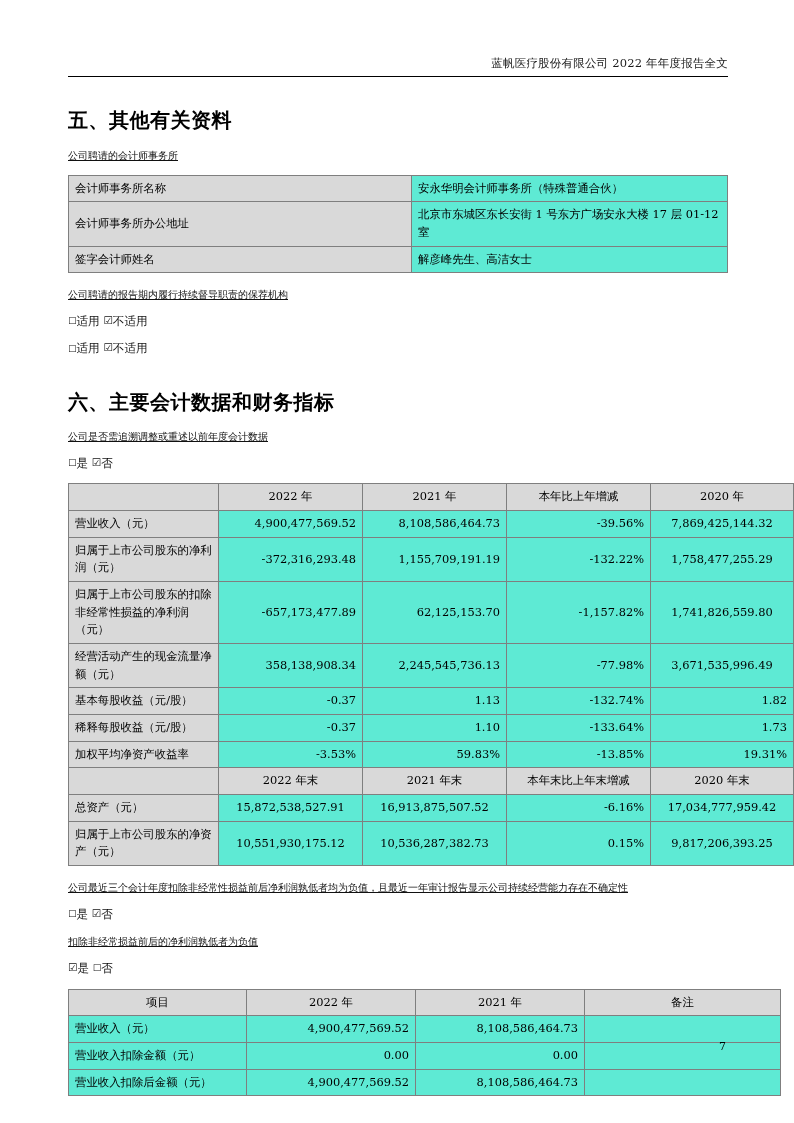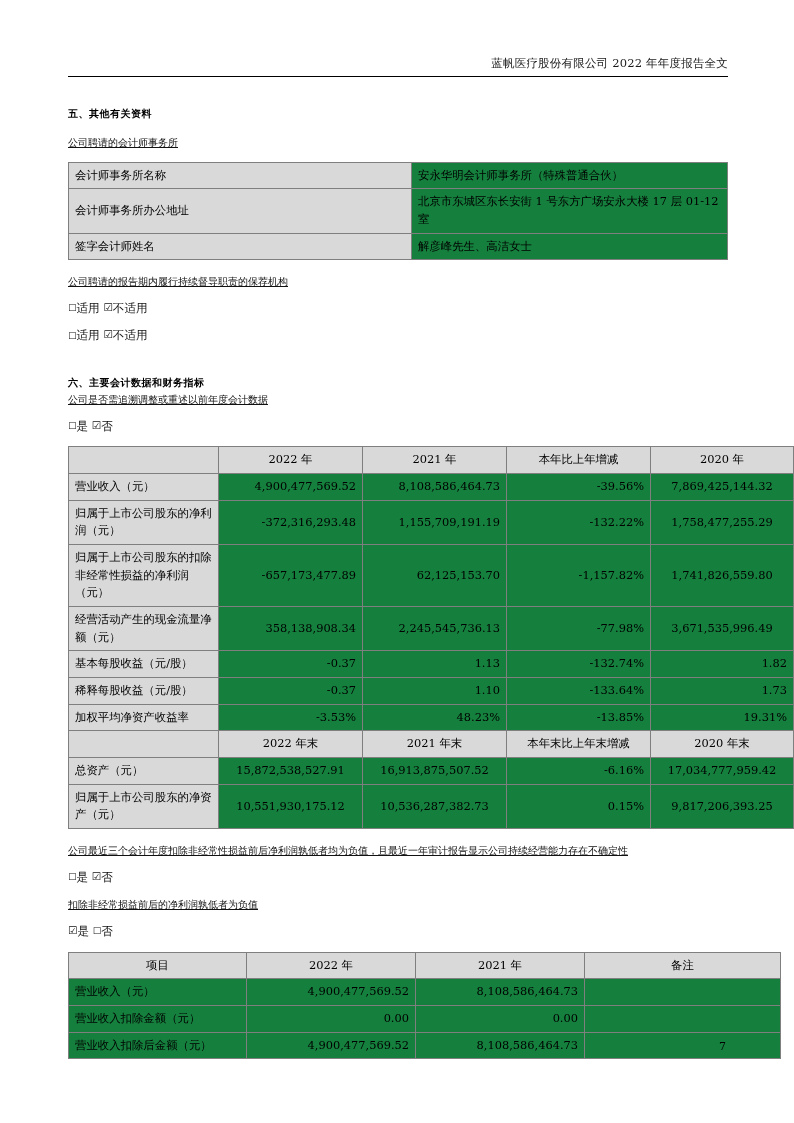--- a/index.html
+++ b/index.html
@@ -38,35 +38,35 @@
   }
   .header-rule {
     margin-top: 5px;
     border-bottom: 1.1px solid #000000;
     width: 100%;
   }
 
   
   h2.section-title {
     font-family: Liberation Mono, monospace;
-    font-size: 10px;
+    font-size: 20px;
     font-weight: bold;
     margin: 30px 0 0 0;
     letter-spacing: 0.5px;
     color: #000;
   }
   .para {
     font-size: 10px;
     line-height: 1.75;
     margin: 13px 0 0 0;
     color: #111;
     text-decoration: underline;
   }
   .para.tight { margin-top: 9px; }
-  .para.wide  { margin-top: 1px; }
+  .para.wide  { margin-top: 12px; }
   .checkline {
     font-size: 11.6px;
     line-height: 1.7;
     margin: 8px 0 0 0;
     color: #111;
   }
   .cbx {
     font-family: "DejaVu Sans", "Liberation Sans", sans-serif;
     font-size: 10.5px;
     display: inline-block;
@@ -84,21 +84,21 @@
   }
   table.doc-table td, table.doc-table th {
     border: 1px solid #7f7f7f;
     padding: 4px 6px;
     vertical-align: middle;
     line-height: 1.55;
     font-weight: normal;
     word-wrap: break-word;
   }
   .shaded { background: #d9d9d9; margin-left: 26px; }
-  .plain  { background: #15803d; }
+  .plain  { background: #5eead4; }
   .al-l { text-align: left; }
   .al-r { text-align: right; }
   .al-c { text-align: center; }
 
   
   table.auditor-table td { height: 17px; }
   table.auditor-table .col-label { width: 330px; }
 
   
   table.fin-table .c0 { width: 137px; }
@@ -227,21 +227,21 @@
           <td class="shaded al-l">稀释每股收益（元/股）</td>
           <td class="plain al-r">-0.37</td>
           <td class="plain al-r">1.10</td>
           <td class="plain al-r">-133.64%</td>
           <td class="plain al-r">1.73</td>
         </tr>
 
         <tr>
           <td class="shaded al-l">加权平均净资产收益率</td>
           <td class="plain al-r">-3.53%</td>
-          <td class="plain al-r">48.23%</td>
+          <td class="plain al-r">59.83%</td>
           <td class="plain al-r">-13.85%</td>
           <td class="plain al-r">19.31%</td>
         </tr>
 
         <tr>
           <td class="shaded"></td>
           <td class="shaded al-c">2022 年末</td>
           <td class="shaded al-c">2021 年末</td>
           <td class="shaded al-c">本年末比上年末增减</td>
           <td class="shaded al-c">2020 年末</td>

